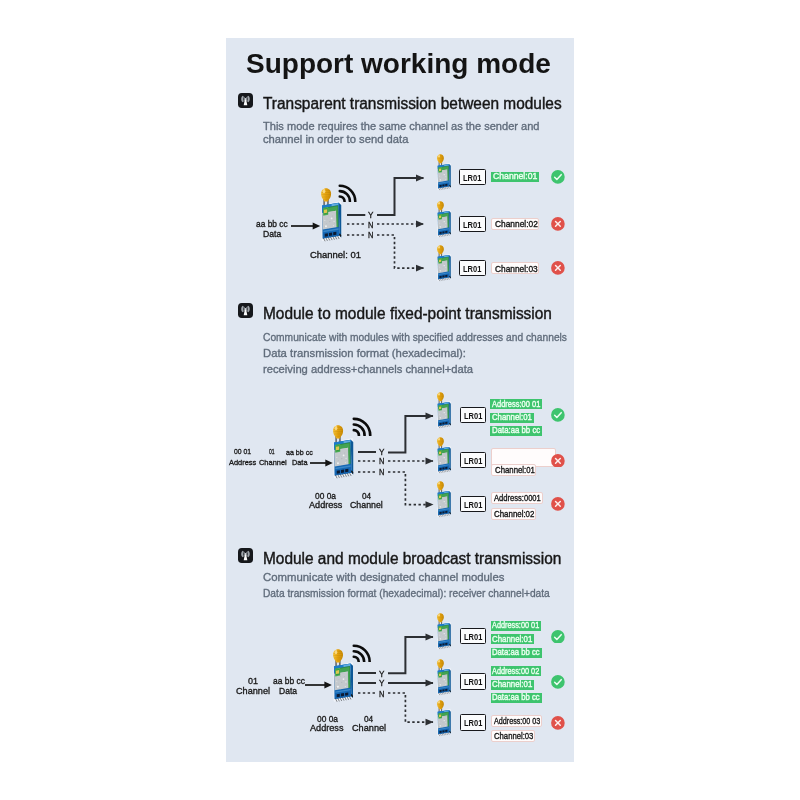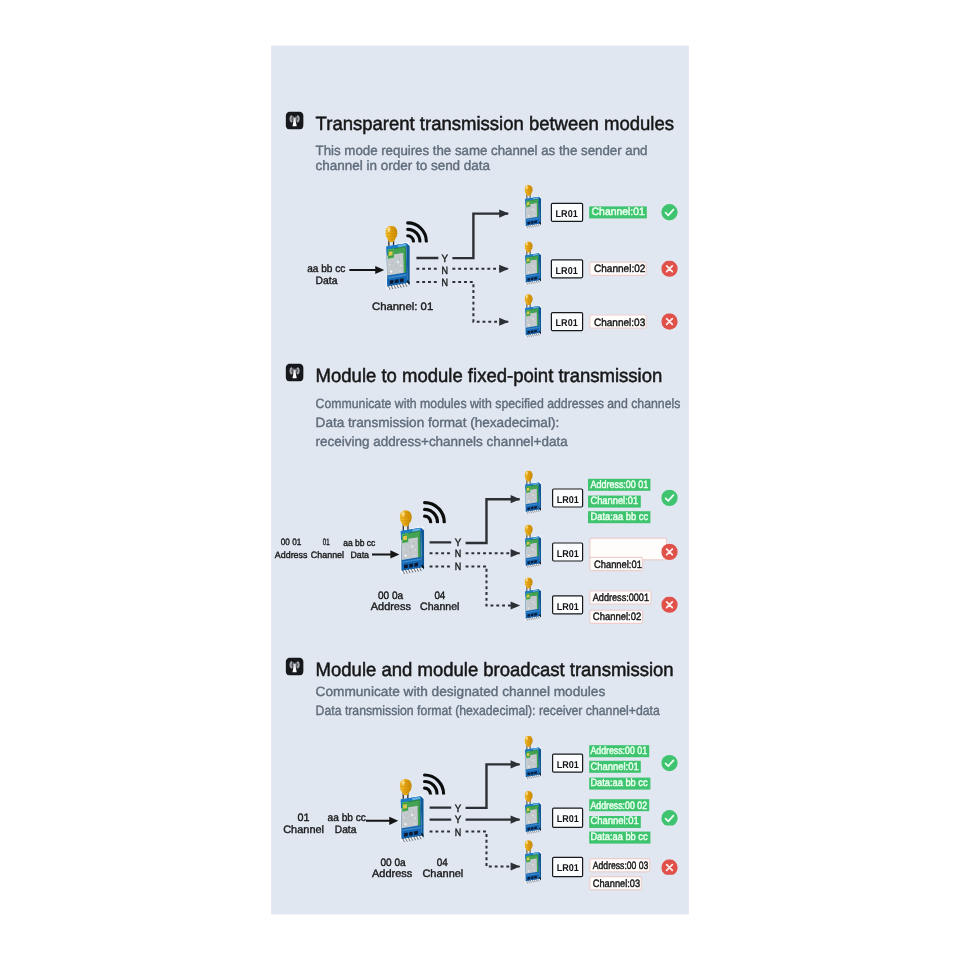--- a/index.html
+++ b/index.html
@@ -33,20 +33,21 @@
   .badge.ok{background:#3ec46e;color:#eaffef;-webkit-text-stroke:0.4px #eaffef;}
   .badge.no{background:#fffcfc;color:#161616;border:0.9px solid #eccfcc;border-radius:2px;
             -webkit-text-stroke:0.35px #161616;}
   .badge i{font-style:normal;display:inline-block;transform-origin:left top;}
 </style>
 </head>
 <body>
 
 <div id="stage">
 <div id="card"></div>
+<div class="abs" id="title">Support working mode</div>
 <div id="body-layer">
       <div class="abs" style="left: 238px; top: 93px; width: 15px; height: 15px;"><svg width="15" height="15" viewBox="0 0 30 30">
           <rect x="0" y="0" width="30" height="30" rx="7.6" fill="#16181c"></rect>
           <path d="M9.6 5.6 C5.4 8.0 5.4 16.2 9.6 18.6 L12.0 16.2 C9.4 14.0 9.4 10.2 12.0 8.0 Z" fill="#9ea4aa"></path>
           <path d="M20.4 5.6 C24.6 8.0 24.6 16.2 20.4 18.6 L18.0 16.2 C20.6 14.0 20.6 10.2 18.0 8.0 Z" fill="#9ea4aa"></path>
           <path d="M12.6 7.4 C10.4 9.6 10.4 14.6 12.6 16.8 L14.2 15.2 C12.8 13.4 12.8 10.8 14.2 9.0 Z" fill="#6e747a"></path>
           <path d="M17.4 7.4 C19.6 9.6 19.6 14.6 17.4 16.8 L15.8 15.2 C17.2 13.4 17.2 10.8 15.8 9.0 Z" fill="#6e747a"></path>
           <circle cx="15" cy="12.2" r="2.3" fill="#d7dade"></circle>
           <path d="M13.5 14.1 L16.5 14.1 L18.6 24.4 L11.4 24.4 Z" fill="#fcfcfc"></path>
         </svg></div>

